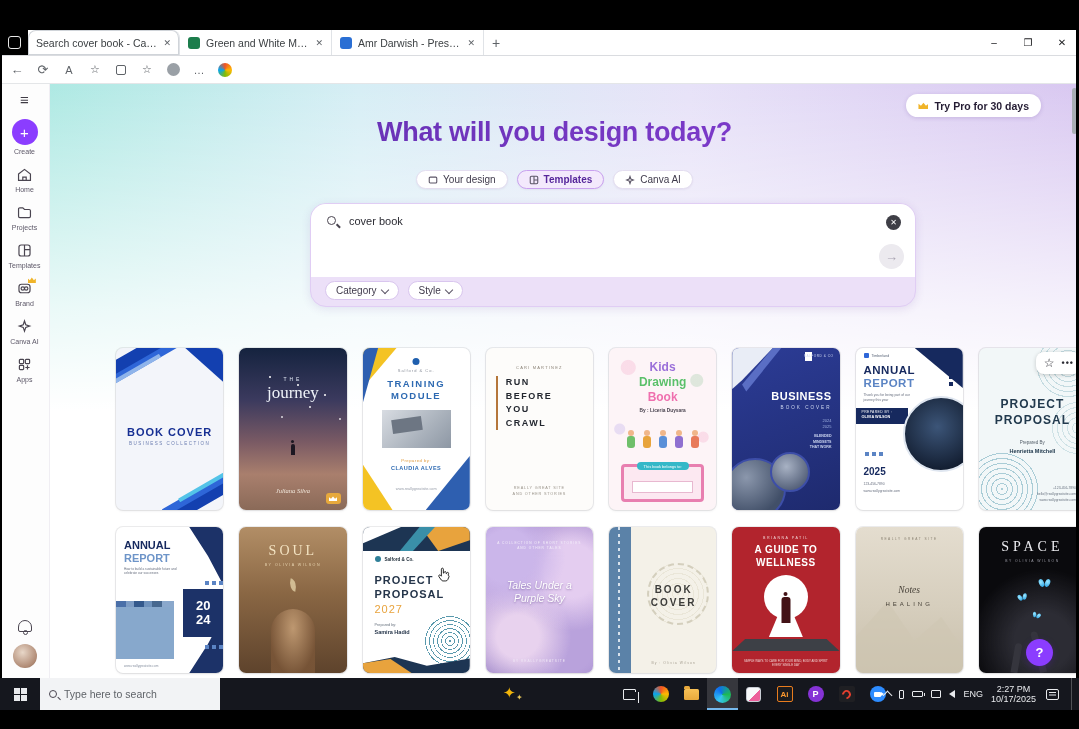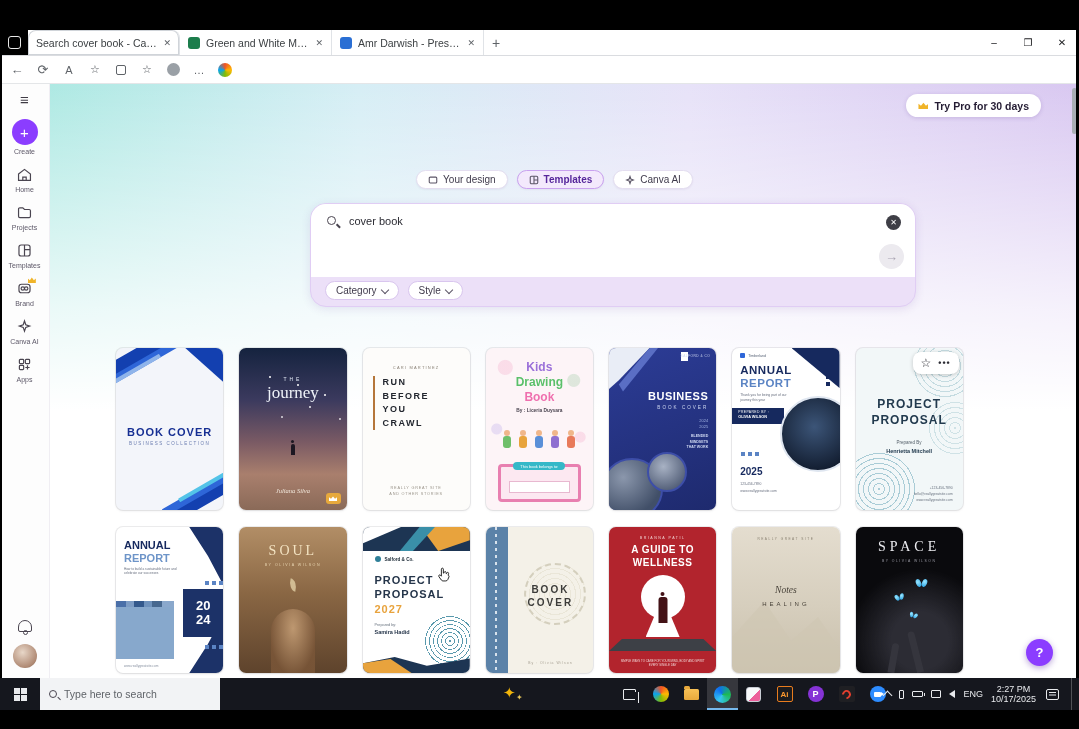--- a/index.html
+++ b/index.html
@@ -215,21 +215,21 @@
 
   
   .r2c3{background:#fff;}
   .r2c3 .tband{position:absolute;top:0;left:0;right:0;height:24px;background:#1d3553;}
   .r2c3 .tband:before{content:"";position:absolute;right:0;top:0;width:70px;height:24px;background:#e8a33d;clip-path:polygon(30% 0,100% 0,100% 55%,55% 100%);}
   .r2c3 .tband:after{content:"";position:absolute;right:26px;top:0;width:44px;height:24px;background:#3a8fa8;clip-path:polygon(45% 0,80% 0,30% 100%,0 100%);}
   .r2c3 .tband2{position:absolute;top:0;left:0;width:70px;height:30px;background:#fff;clip-path:polygon(0 55%,55% 0,0 0);}
   .r2c3 .brand{position:absolute;top:30px;left:22px;font-size:4.6px;font-weight:700;color:#22303c;}
   .r2c3 .bdot{position:absolute;top:29px;left:12px;width:6px;height:6px;border-radius:50%;background:#2e7f98;}
   .r2c3 .t{position:absolute;top:46px;left:12px;font-size:11px;font-weight:900;letter-spacing:1px;color:#25354a;line-height:14px;text-align:left;}
-  .r2c3 .y{position:absolute;top:76px;left:12px;font-size:11px;font-weight:700;color:#e8a33d;letter-spacing:1px;}
+  .r2c3 .y{position:absolute;top:76px;left:12px;font-size:11px;font-weight:400;color:#e8a33d;letter-spacing:1px;}
   .r2c3 .prep{position:absolute;top:96px;left:12px;font-size:3.8px;color:#6a7480;}
   .r2c3 .auth{position:absolute;top:102px;left:12px;font-size:5.5px;font-weight:800;color:#25354a;}
   .r2c3 .rings{position:absolute;bottom:6px;right:-6px;width:52px;height:52px;border-radius:50%;background:repeating-radial-gradient(circle,#2e7f98 0 .8px,transparent .8px 4px);opacity:.8;}
   .r2c3 .bband{position:absolute;bottom:0;left:0;right:0;height:16px;background:#1d3553;clip-path:polygon(0 40%,30% 0,60% 55%,100% 10%,100% 100%,0 100%);}
   .r2c3 .bband2{position:absolute;bottom:0;left:0;width:70px;height:14px;background:#e8a33d;clip-path:polygon(0 30%,40% 0,70% 100%,0 100%);}
 
   
   .r2c4{background:
      radial-gradient(circle at 20% 20%,#cbb6ea 0 18%,transparent 40%),
      radial-gradient(circle at 80% 30%,#e4cdf0 0 20%,transparent 45%),
@@ -435,20 +435,21 @@
       </div>
     </div>
 
     <div class="content">
       <div class="trypro">
         <span class="crown"></span>
         <span>Try Pro for 30 days</span>
       </div>
       <div class="scrollthumb"></div>
 
+      <div class="heading">What will you design today?</div>
 
       <div class="navpills">
         <div class="pill">
           <svg class="pic" viewBox="0 0 12 12">
               <rect x="1.5" y="2.5" width="9" height="7" rx="1.2"></rect>
             </svg>
           <span>Your design</span>
         </div>
         <div class="pill active">
           <svg class="pic" viewBox="0 0 12 12">
@@ -498,20 +499,33 @@
         </div>
         <div class="card r1c2">
           <i class="stars"></i>
           <div class="ct k">THE</div>
           <div class="ct t">journey</div>
           <i class="fig"></i>
           <div class="auth">Juliana Silva</div>
           <div class="probadge">
               <span class="crown"></span>
             </div>
+        </div>
+        <div class="card r1c3">
+          <i class="ytl"></i>
+            <i class="btl"></i>
+            <i class="ybl"></i>
+            <i class="bbr"></i>
+            <i class="dot"></i>
+          <div class="ct br">Salford &amp; Co.</div>
+          <div class="ct t"><span>TRAINING</span><br><span>MODULE</span></div>
+          <div class="photo"></div>
+          <div class="ct prep">Prepared by:</div>
+          <div class="ct auth">CLAUDIA ALVES</div>
+          <div class="ct site">www.reallygreatsite.com</div>
         </div>
         <div class="card r1c4">
           <div class="ct auth">CARI MARTINEZ</div>
           <div class="block">
             <div>RUN</div>
               <div>BEFORE</div>
               <div>YOU</div>
               <div>CRAWL</div>
           </div>
           <div class="f" style="bottom:20px">REALLY GREAT SITE</div>
@@ -609,20 +623,25 @@
             <i class="bdot"></i>
           <div class="brand">Salford &amp; Co.</div>
           <div class="t"><span>PROJECT</span><br><span>PROPOSAL</span></div>
           <div class="y">2027</div>
           <div class="prep">Prepared by:</div>
           <div class="auth">Samira Hadid</div>
           <i class="rings"></i>
           <i class="bband"></i>
             <i class="bband2"></i>
         </div>
+        <div class="card r2c4">
+          <div class="ct top"><span>A COLLECTION OF SHORT STORIES</span><br><span>AND OTHER TALES</span></div>
+          <div class="ct t"><span>Tales Under a</span><br><span>Purple Sky</span></div>
+          <div class="bot">BY REALLYGREATSITE</div>
+        </div>
         <div class="card r2c5">
           <i class="spine"></i>
           <i class="doily"></i>
           <div class="ct t"><span>BOOK</span><br><span>COVER</span></div>
           <div class="f">By : Olivia Wilson</div>
         </div>
         <div class="card r2c6">
           <div class="ct auth">BRIANNA PATIL</div>
           <div class="ct t"><span>A GUIDE TO</span><br><span>WELLNESS</span></div>
           <i class="hole"></i>

